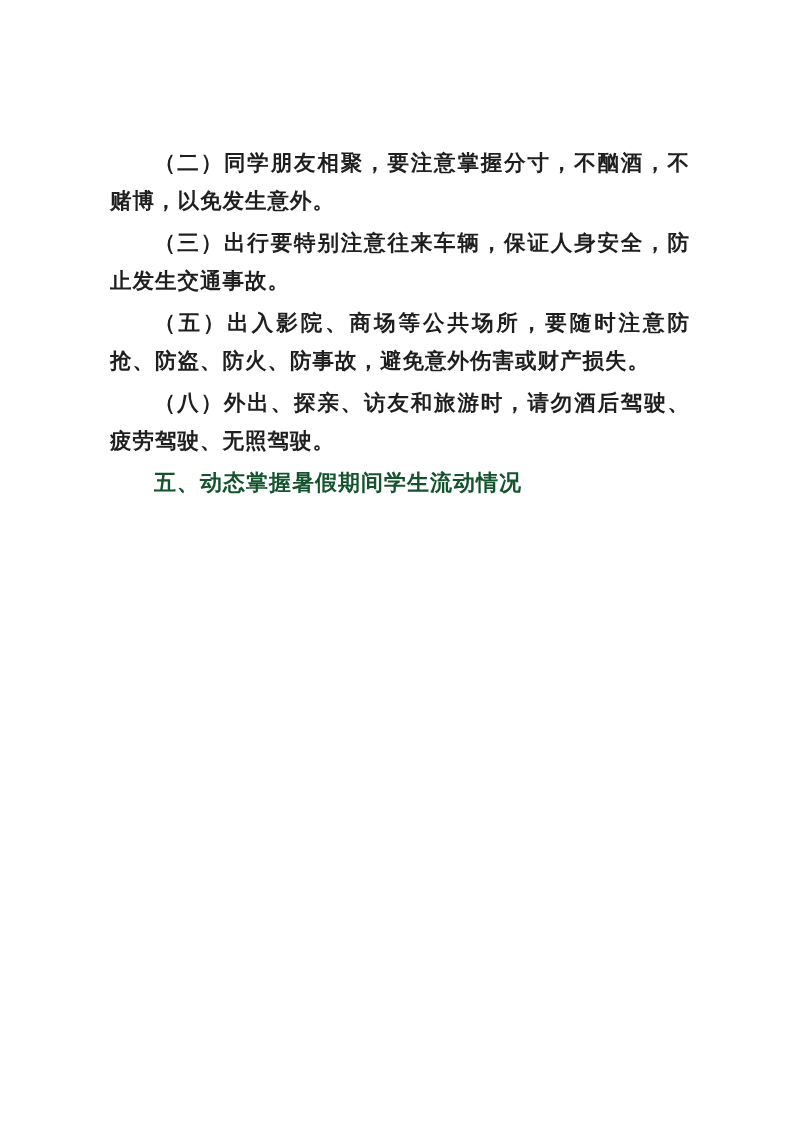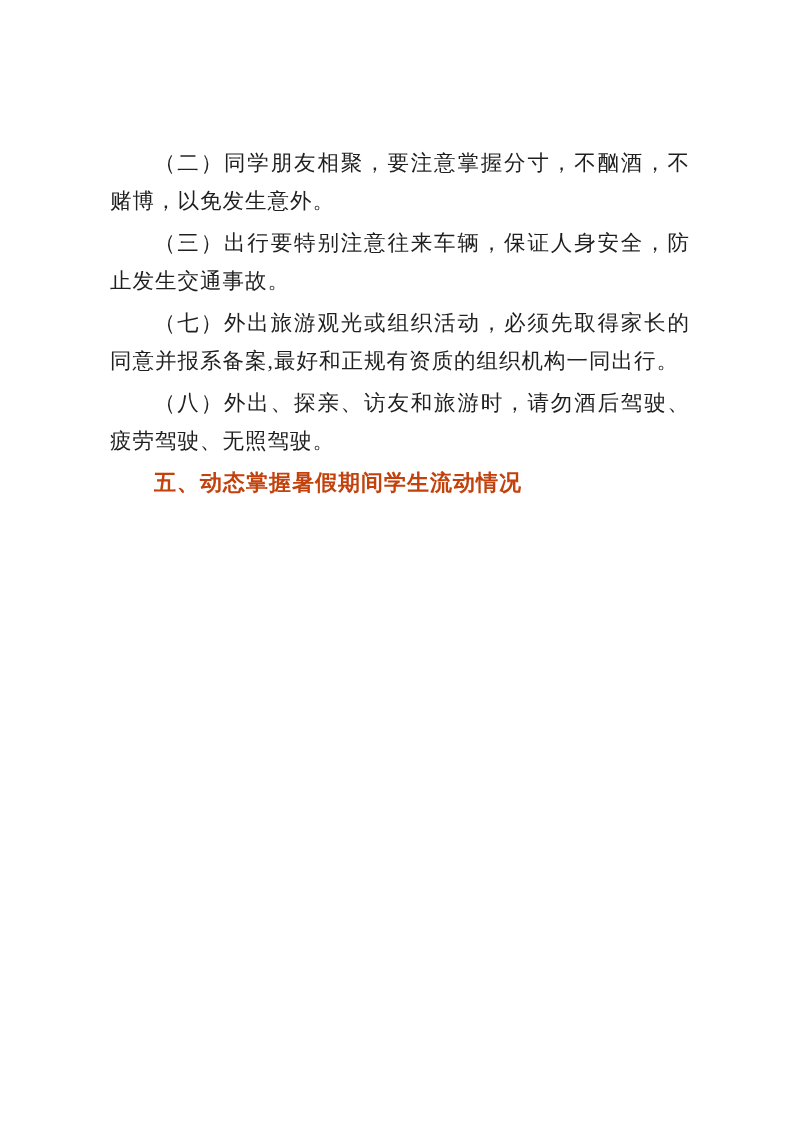--- a/index.html
+++ b/index.html
@@ -22,37 +22,37 @@
     width: 580px;
   }
   .body-para {
     margin: 0 0 4px 0;
     font-size: 21.5px;
     line-height: 38px;
     letter-spacing: 1px;
     text-align: justify;
     text-indent: 44px;
     color: #1f1f1f;
-    font-weight: 400;
+    font-weight: 700;
   }
   .section-heading {
     margin: 2px 0 14px 0;
     font-size: 22px;
     line-height: 38px;
     letter-spacing: 1px;
     text-indent: 44px;
-    color: #c2410c;
+    color: #14532d;
     font-family: "Liberation Sans", "DejaVu Sans", sans-serif;
     font-weight: 700;
   }
 </style>
 </head>
 <body>
 
 <div class="page">
   <div class="content">
     <p class="body-para">（二）同学朋友相聚，要注意掌握分寸，不酗酒，不赌博，以免发生意外。</p>
     <p class="body-para">（三）出行要特别注意往来车辆，保证人身安全，防止发生交通事故。</p>
-    <p class="body-para">（七）外出旅游观光或组织活动，必须先取得家长的同意并报系备案,最好和正规有资质的组织机构一同出行。</p>
+    <p class="body-para">（五）出入影院、商场等公共场所，要随时注意防抢、防盗、防火、防事故，避免意外伤害或财产损失。</p>
     <p class="body-para">（八）外出、探亲、访友和旅游时，请勿酒后驾驶、疲劳驾驶、无照驾驶。</p>
     <h2 class="section-heading">五、动态掌握暑假期间学生流动情况</h2>
   </div>
 </div>
 
 </body></html>

